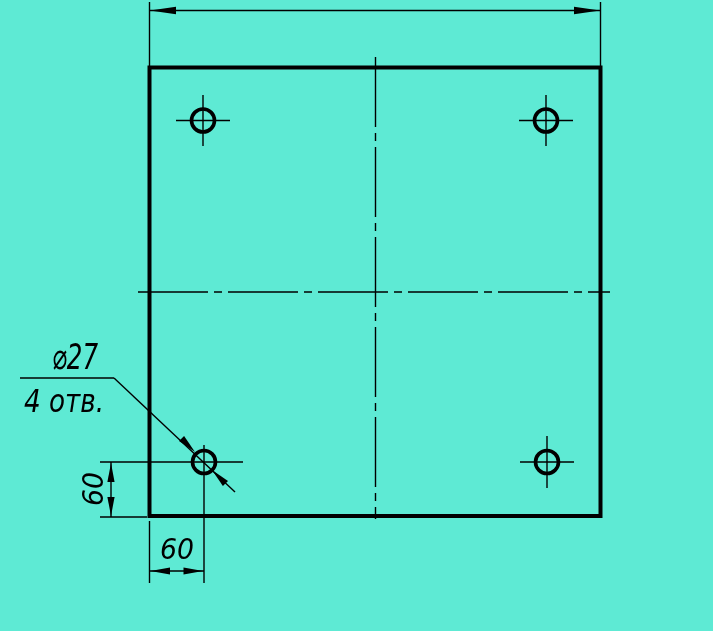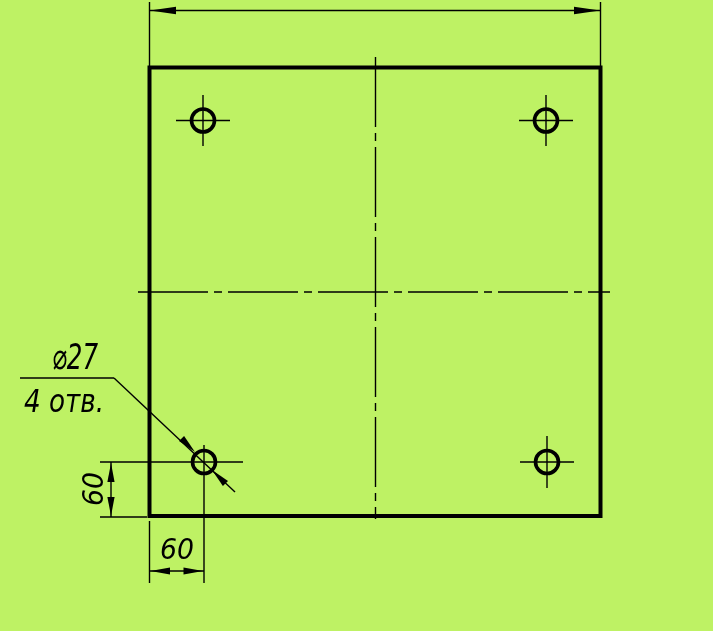--- a/index.html
+++ b/index.html
@@ -4,21 +4,21 @@
 <style>
   html, body {
     margin: 0;
     padding: 0;
     background: #ffffff;
   }
   .sheet {
     position: relative;
     width: 713px;
     height: 631px;
-    background: #bef264;
+    background: #5eead4;
     overflow: hidden;
   }
   svg { display: block; }
   .thick { stroke: #000000; stroke-width: 4; fill: none; }
   .thin  { stroke: #000000; stroke-width: 1.4; fill: none; }
   .hole  { stroke: #000000; stroke-width: 3.6; fill: none; }
   .cline { stroke: #000000; stroke-width: 1.4; fill: none;
            stroke-dasharray: 70 6 8 6; }
   .arrow { fill: #000000; stroke: none; }
   .dimtext {

